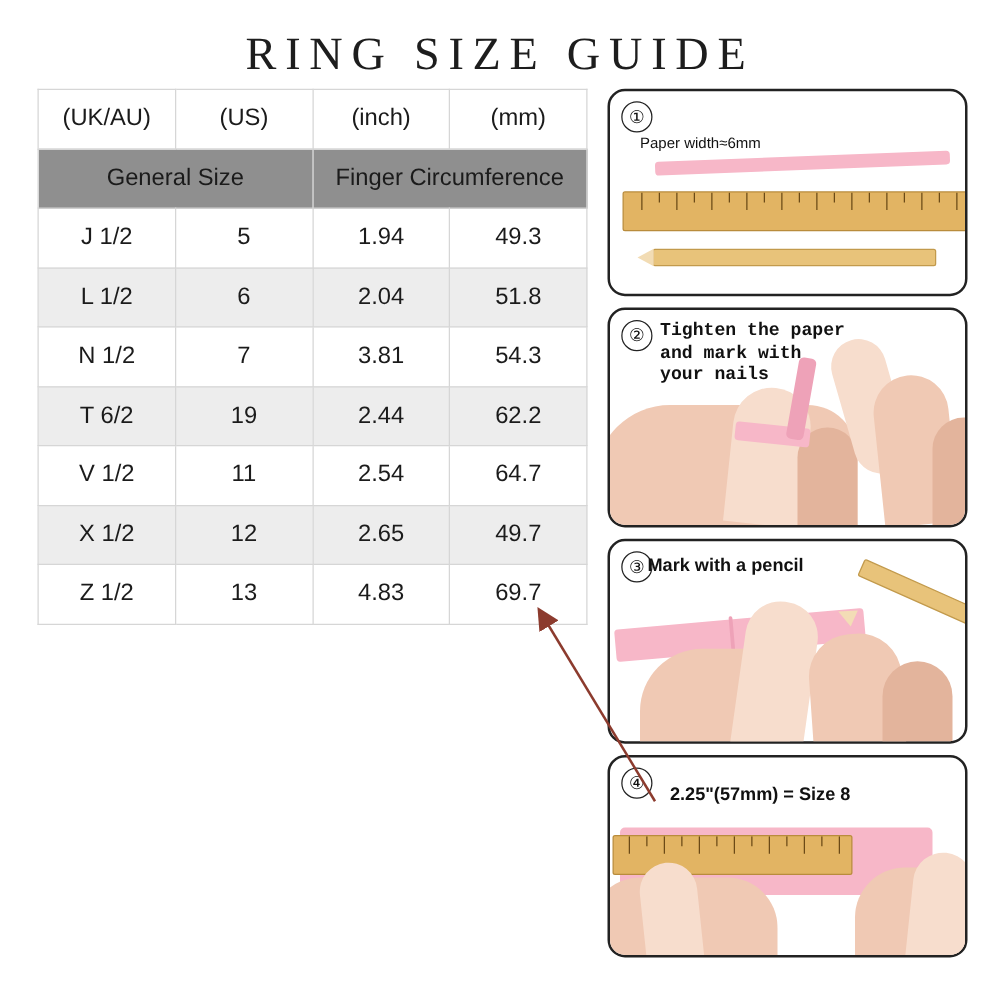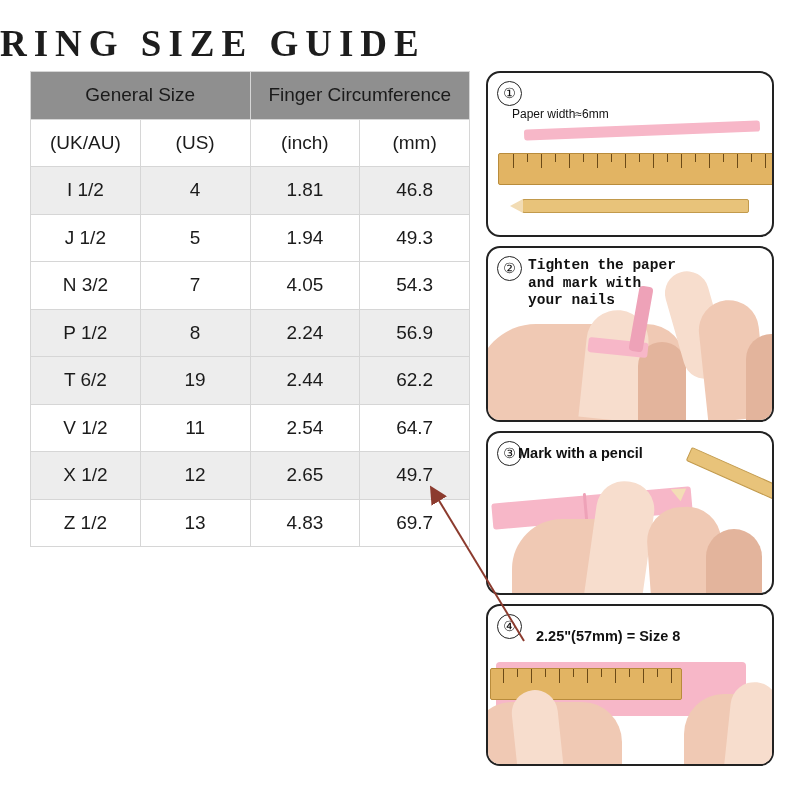--- a/index.html
+++ b/index.html
@@ -10,27 +10,28 @@
     width: 800px;
     height: 800px;
     background: #ffffff;
     font-family: "Liberation Sans", sans-serif;
     overflow: hidden;
     position: relative;
   }
 
   
   .title {
+    text-align: center;
     font-family: "Liberation Serif", serif;
     font-size: 37px;
     letter-spacing: 7px;
     color: #1d1d1d;
     padding-top: 22px;
     padding-bottom: 6px;
-    font-weight: 700;
+    font-weight: 400;
   }
 
   
   .layout {
     display: flex;
     padding: 0 26px 0 30px;
     box-sizing: border-box;
     width: 800px;
   }
   .left-col {
@@ -174,54 +175,48 @@
 <body>
 
 <div class="title">RING SIZE GUIDE</div>
 
 <div class="layout">
 
   <div class="left-col">
     <table class="size-table">
       <thead>
         <tr>
-          <th class="hdr-main" colspan="2">General Size</th>
-          <th class="hdr-main" colspan="2">Finger Circumference</th>
-        </tr>
-        <tr>
           <th class="hdr-sub">(UK/AU)</th>
           <th class="hdr-sub">(US)</th>
           <th class="hdr-sub">(inch)</th>
           <th class="hdr-sub">(mm)</th>
         </tr>
+        <tr>
+          <th class="hdr-main" colspan="2">General Size</th>
+          <th class="hdr-main" colspan="2">Finger Circumference</th>
+        </tr>
       </thead>
       <tbody>
-        <tr class="row-alt">
-          <td>I 1/2</td>
-          <td>4</td>
-          <td>1.81</td>
-          <td>46.8</td>
-        </tr>
         <tr class="row-plain">
           <td>J 1/2</td>
           <td>5</td>
           <td>1.94</td>
           <td>49.3</td>
         </tr>
+        <tr class="row-alt">
+          <td>L 1/2</td>
+          <td>6</td>
+          <td>2.04</td>
+          <td>51.8</td>
+        </tr>
         <tr class="row-plain">
-          <td>N 3/2</td>
+          <td>N 1/2</td>
           <td>7</td>
-          <td>4.05</td>
+          <td>3.81</td>
           <td>54.3</td>
-        </tr>
-        <tr class="row-alt">
-          <td>P 1/2</td>
-          <td>8</td>
-          <td>2.24</td>
-          <td>56.9</td>
         </tr>
         <tr class="row-alt">
           <td>T 6/2</td>
           <td>19</td>
           <td>2.44</td>
           <td>62.2</td>
         </tr>
         <tr class="row-plain">
           <td>V 1/2</td>
           <td>11</td>

